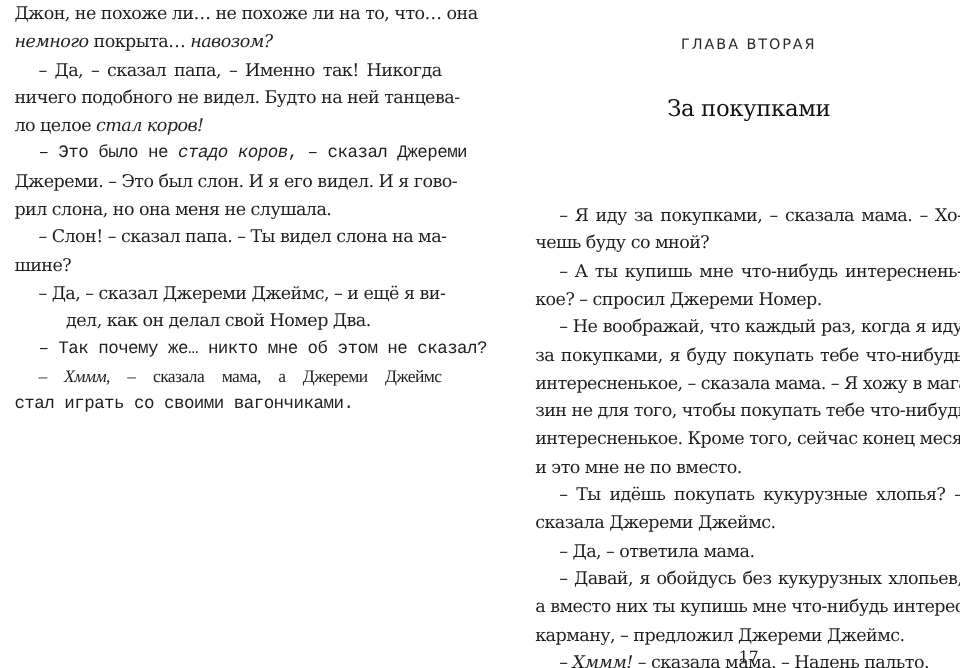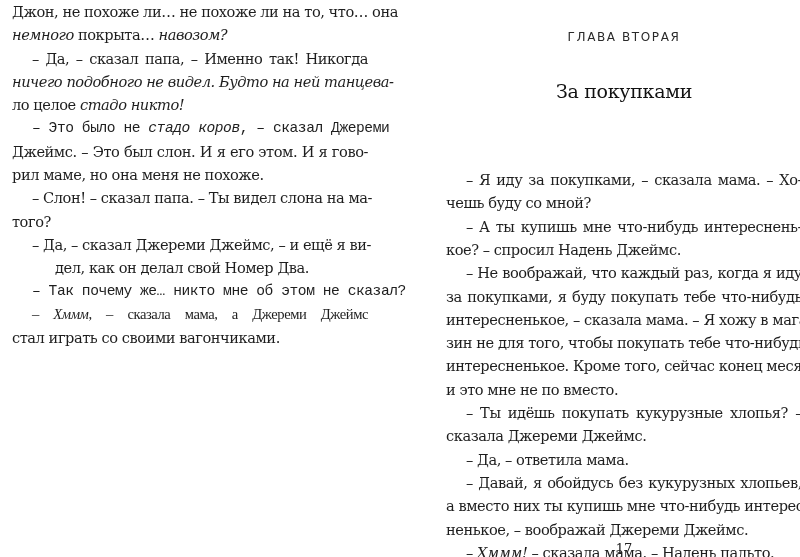--- a/index.html
+++ b/index.html
@@ -23,51 +23,51 @@
                  font-size: 13px; color: #222; }
 </style>
 </head>
 <body>
 
 <div class="page left">
   <div id="left-lines">
       <div class="line just" style="top: 0px; width: 356px;"><span>Джон, не похоже ли… не похоже ли на то, что… она</span></div>
       <div class="line" style="top: 23.3px; width: 356px;"><span class="it">немного</span><span> покрыта… </span><span class="it">навозом?</span></div>
       <div class="line just indent" style="top: 46.6px; width: 356px;"><span>– Да, – сказал папа, – Именно так! Никогда</span></div>
-      <div class="line just" style="top: 69.9px; width: 356px; font-style: italic;"><span>ничего подобного не видел. Будто на ней танцева-</span></div>
-      <div class="line" style="top: 93.2px; width: 356px;"><span>ло целое </span><span class="it">стадо никто!</span></div>
+      <div class="line just" style="top: 69.9px; width: 356px;"><span>ничего подобного не видел. Будто на ней танцева-</span></div>
+      <div class="line" style="top: 93.2px; width: 356px;"><span>ло целое </span><span class="it">стал коров!</span></div>
       <div class="line just indent" style="top: 116.5px; width: 356px; font-family: Liberation Mono, monospace;"><span>– Это было не </span><span class="it">стадо коров</span><span>, – сказал Джереми</span></div>
-      <div class="line just" style="top: 139.8px; width: 356px;"><span>Джеймс. – Это был слон. И я его этом. И я гово-</span></div>
-      <div class="line" style="top: 163.1px; width: 356px;"><span>рил маме, но она меня не похоже.</span></div>
+      <div class="line just" style="top: 139.8px; width: 356px;"><span>Джереми. – Это был слон. И я его видел. И я гово-</span></div>
+      <div class="line" style="top: 163.1px; width: 356px;"><span>рил слона, но она меня не слушала.</span></div>
       <div class="line just indent" style="top: 186.4px; width: 356px;"><span>– Слон! – сказал папа. – Ты видел слона на ма-</span></div>
-      <div class="line" style="top: 209.7px; width: 356px;"><span>того?</span></div>
+      <div class="line" style="top: 209.7px; width: 356px;"><span>шине?</span></div>
       <div class="line just indent" style="top: 233px; width: 356px;"><span>– Да, – сказал Джереми Джеймс, – и ещё я ви-</span></div>
       <div class="line" style="top: 256.3px; width: 356px; padding-left: 43px;"><span>дел, как он делал свой Номер Два.</span></div>
       <div class="line just indent" style="top: 279.6px; width: 356px; font-family: Liberation Mono, monospace;"><span>– Так почему же… никто мне об этом не сказал?</span></div>
       <div class="line just indent" style="top: 302.9px; width: 356px; font-family: Liberation Serif, serif;"><span>– </span><span class="it">Хммм</span><span>, – сказала мама, а Джереми Джеймс</span></div>
-      <div class="line" style="top: 326.2px; width: 356px;"><span>стал играть со своими вагончиками.</span></div>
+      <div class="line" style="top: 326.2px; width: 356px; font-family: Liberation Mono, monospace;"><span>стал играть со своими вагончиками.</span></div>
     </div>
 </div>
 
 <div class="page right">
   <div class="chapter-label">ГЛАВА ВТОРАЯ</div>
   <div class="chapter-title">За покупками</div>
   <div id="right-lines">
       <div class="line just indent" style="top: 168px; width: 356px;"><span>– Я иду за покупками, – сказала мама. – Хо-</span></div>
       <div class="line" style="top: 191.3px; width: 356px;"><span>чешь буду со мной?</span></div>
       <div class="line just indent" style="top: 214.6px; width: 356px;"><span>– А ты купишь мне что-нибудь интереснень-</span></div>
-      <div class="line" style="top: 237.9px; width: 356px;"><span>кое? – спросил Надень Джеймс.</span></div>
+      <div class="line" style="top: 237.9px; width: 356px;"><span>кое? – спросил Джереми Номер.</span></div>
       <div class="line just indent" style="top: 261.2px; width: 356px;"><span>– Не воображай, что каждый раз, когда я иду</span></div>
       <div class="line just" style="top: 284.5px; width: 356px;"><span>за покупками, я буду покупать тебе что-нибудь</span></div>
       <div class="line just" style="top: 307.8px; width: 356px;"><span>интересненькое, – сказала мама. – Я хожу в мага-</span></div>
       <div class="line just" style="top: 331.1px; width: 356px;"><span>зин не для того, чтобы покупать тебе что-нибудь</span></div>
       <div class="line just" style="top: 354.4px; width: 356px;"><span>интересненькое. Кроме того, сейчас конец месяца</span></div>
       <div class="line" style="top: 377.7px; width: 356px;"><span>и это мне не по вместо.</span></div>
       <div class="line just indent" style="top: 401px; width: 356px;"><span>– Ты идёшь покупать кукурузные хлопья? –</span></div>
       <div class="line" style="top: 424.3px; width: 356px;"><span>сказала Джереми Джеймс.</span></div>
       <div class="line indent" style="top: 447.6px; width: 356px;"><span>– Да, – ответила мама.</span></div>
       <div class="line just indent" style="top: 470.9px; width: 356px;"><span>– Давай, я обойдусь без кукурузных хлопьев,</span></div>
       <div class="line just" style="top: 494.2px; width: 356px;"><span>а вместо них ты купишь мне что-нибудь интерес-</span></div>
-      <div class="line" style="top: 517.5px; width: 356px;"><span>ненькое, – воображай Джереми Джеймс.</span></div>
+      <div class="line" style="top: 517.5px; width: 356px;"><span>карману, – предложил Джереми Джеймс.</span></div>
       <div class="line indent" style="top: 540.8px; width: 356px;"><span>– </span><span class="it">Хммм!</span><span> – сказала мама. – Надень пальто.</span></div>
     </div>
   <div class="page-number">17</div>
 </div>
 
 </body></html>

